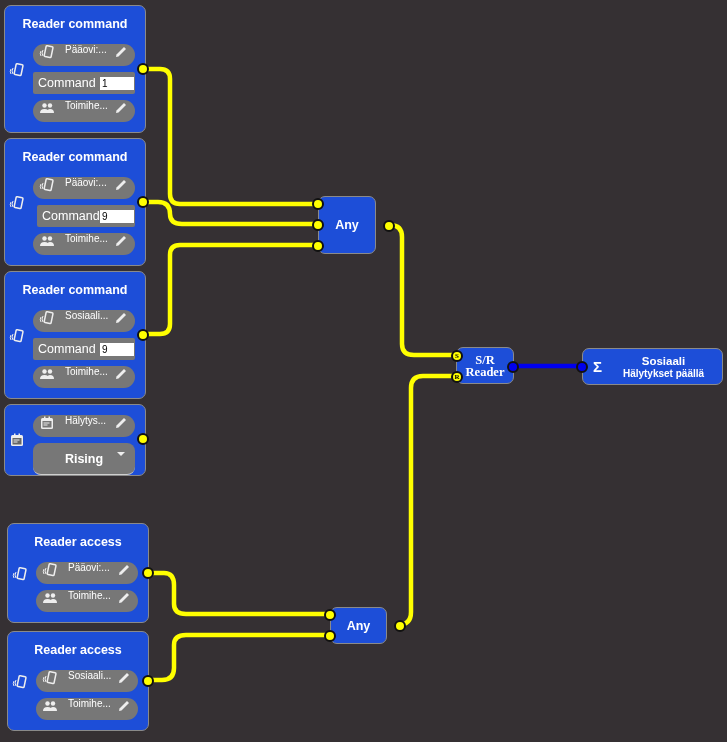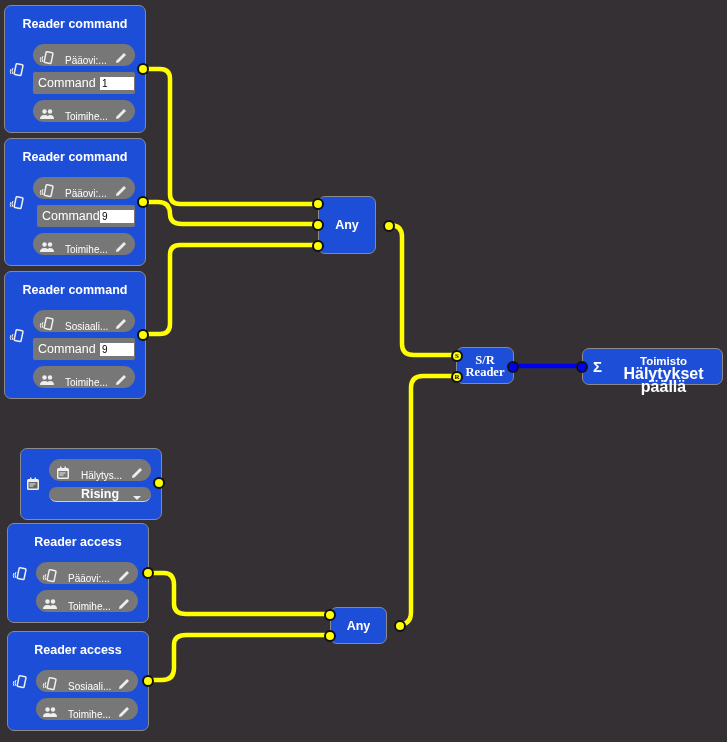--- a/index.html
+++ b/index.html
@@ -12,36 +12,36 @@
     position:absolute; background:#1d4ed8; border:1px solid #8a8a8a; border-radius:7px;
     box-sizing:border-box;
   }
   .node-title {
     position:absolute; left:0; right:0; text-align:center; font-weight:bold; font-size:12.5px;
     color:#fff;
   }
   .side-icon { position:absolute; width:16px; height:16px; }
   .pill {
     position:absolute; height:22px; border-radius:11px; background:#777777;
-    display:flex; align-items:flex-end; box-sizing:border-box; padding-left:6px;
+    display:flex; align-items:flex-start; box-sizing:border-box; padding-left:6px;
   }
   .pill .pill-icon { width:16px; height:16px; flex:0 0 16px; }
   .pill .pill-label { font-size:10px; color:#fff; margin-left:10px; flex:1; white-space:nowrap; overflow:hidden; }
   .pill .edit-btn { width:16px; height:16px; margin-right:6px; cursor:pointer; }
   .cmd-row {
     position:absolute; height:22px; background:#777777; border-radius:2px;
     display:flex; align-items:center; box-sizing:border-box; padding-left:5px;
   }
   .cmd-row .cmd-label { font-size:12.5px; color:#fff; flex:1; }
   .cmd-row input {
     width:30px; height:13px; border:none; padding:0 2px; font-size:10px;
     font-family:"Liberation Sans", sans-serif; background:#fff; color:#000; margin-right:1px;
   }
   .select {
-    position:absolute; height:15px; background:#777777; border-bottom:1px solid #cfcfcf;
+    position:absolute; height:32px; background:#777777; border-bottom:1px solid #cfcfcf;
     display:flex; align-items:center; justify-content:center; box-sizing:border-box; cursor:pointer;border-radius:8px;
   }
   .select .select-value { font-size:12.5px; font-weight:bold; color:#fff; }
   .select .caret { position:absolute; right:10px; top:9px; width:0; height:0;
     border-left:4px solid transparent; border-right:4px solid transparent; border-top:4px solid #eee; }
   .logic-label { position:absolute; left:0; right:0; text-align:center; font-weight:bold; font-size:12.5px; color:#fff; line-height:13px; }
   .port {
     position:absolute; width:12px; height:12px; border-radius:50%; background:#ffff00;
     border:2px solid #111; box-sizing:border-box; cursor:pointer;
   }
@@ -161,21 +161,21 @@
         <path d="M1 13 Q1 9 5.5 9 Q10 9 10 13 Z M8 13 Q8 9 11 9 Q15 9 15 13 Z" fill="#eee"></path>
       </svg>
     <span class="pill-label">Toimihe...</span>
     <svg class="edit-btn" viewBox="0 0 16 16">
         <path d="M3 13 L3.5 10.5 L11 3 L13 5 L5.5 12.5 Z" fill="#eee"></path>
       </svg>
   </div>
   <div class="port" style="left:132px;top:57px;"></div>
 </div>
 
-<div class="node" style="left:20px;top:404px;width:142px;height:72px;margin-top:44px;">
+<div class="node" style="left:4px;top:404px;width:142px;height:72px;">
   <svg class="side-icon" viewBox="0 0 16 16" style="left:4px;top:27px;">
     <rect x="2" y="3" width="12" height="11" rx="1.5" fill="#eee"></rect>
       <rect x="3.5" y="6" width="9" height="6.5" fill="#666"></rect>
       <rect x="5" y="1.5" width="1.5" height="3" fill="#eee"></rect>
       <rect x="9.5" y="1.5" width="1.5" height="3" fill="#eee"></rect>
       <rect x="4.5" y="7.5" width="6" height="1" fill="#eee"></rect>
       <rect x="4.5" y="9.5" width="4" height="1" fill="#eee"></rect>
   </svg>
   <div class="pill" style="left:28px;top:10px;width:102px;">
     <svg class="pill-icon" viewBox="0 0 16 16">
@@ -276,16 +276,16 @@
 <div class="node" style="left:456px;top:347px;width:58px;height:37px;font-family:Liberation Serif, serif;">
   <div class="logic-label" style="top:6px;">S/R</div>
   <div class="logic-label" style="top:18px;">Reader</div>
   <div class="port lettered" style="left:-6px;top:2px;">S</div>
   <div class="port lettered" style="left:-6px;top:23px;">R</div>
   <div class="port blue" style="left:50px;top:13px;"></div>
 </div>
 
 <div class="node" style="left:582px;top:348px;width:141px;height:37px;">
   <span class="sigma" style="left:10px;top:9px;">Σ</span>
-  <div class="logic-label" style="left:22px;top:6px;font-size:11.5px;">Toimisto</div>
-  <div class="logic-label" style="left:22px;top:18px;font-size:16px;">Hälytykset päällä</div>
+  <div class="logic-label" style="left:22px;top:6px;font-size:11.5px;">Sosiaali</div>
+  <div class="logic-label" style="left:22px;top:18px;font-size:10px;">Hälytykset päällä</div>
   <div class="port blue" style="left:-7px;top:12px;"></div>
 </div>
 
 </body></html>

